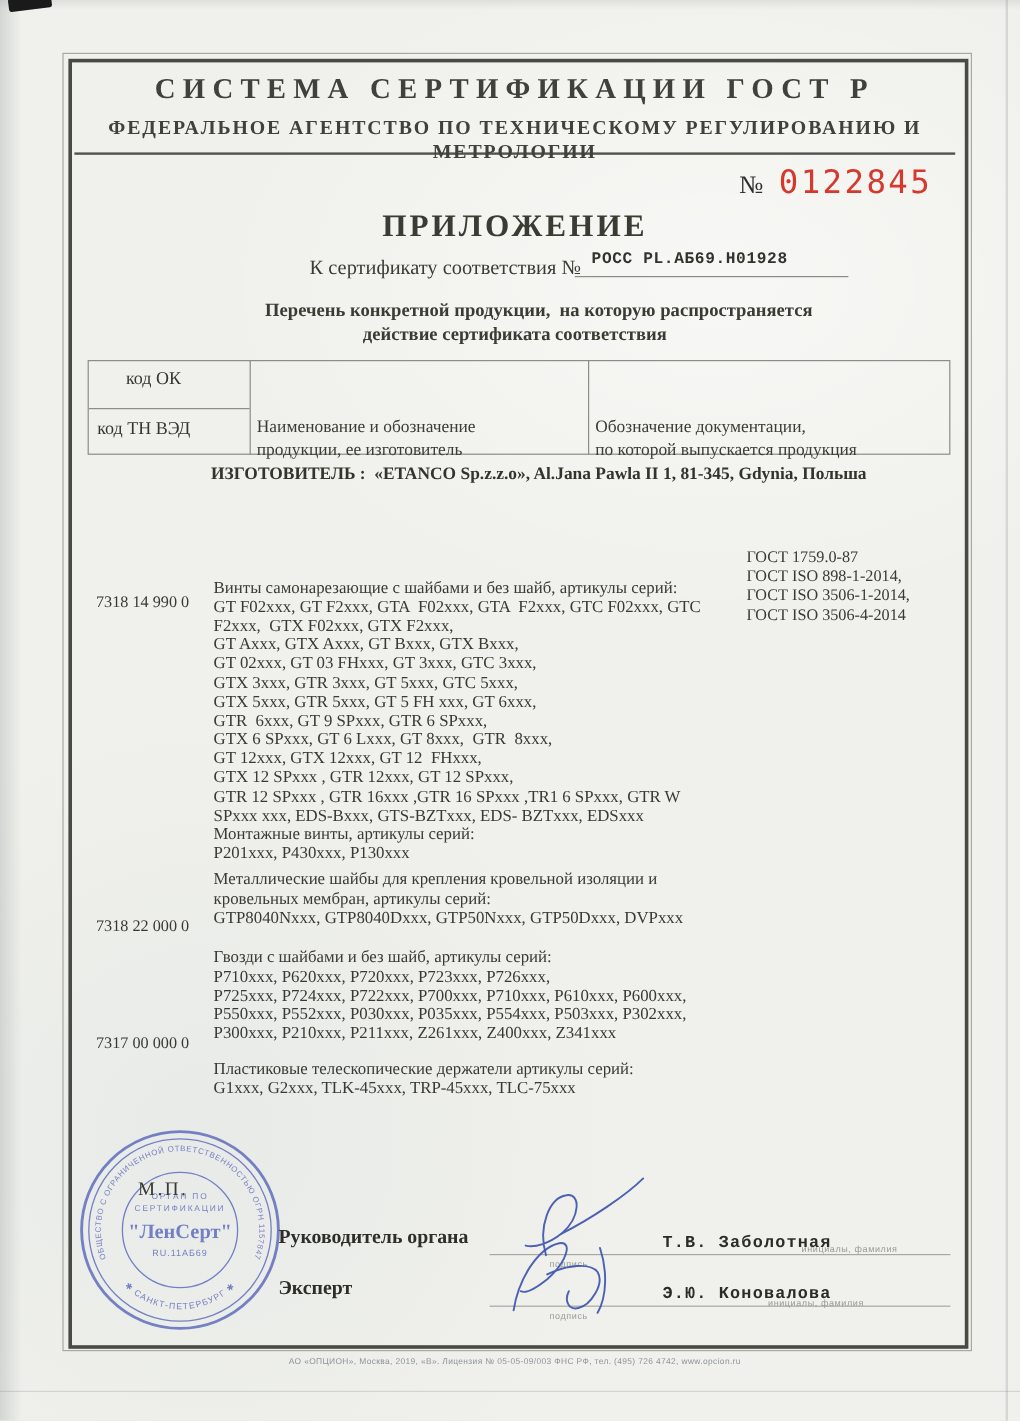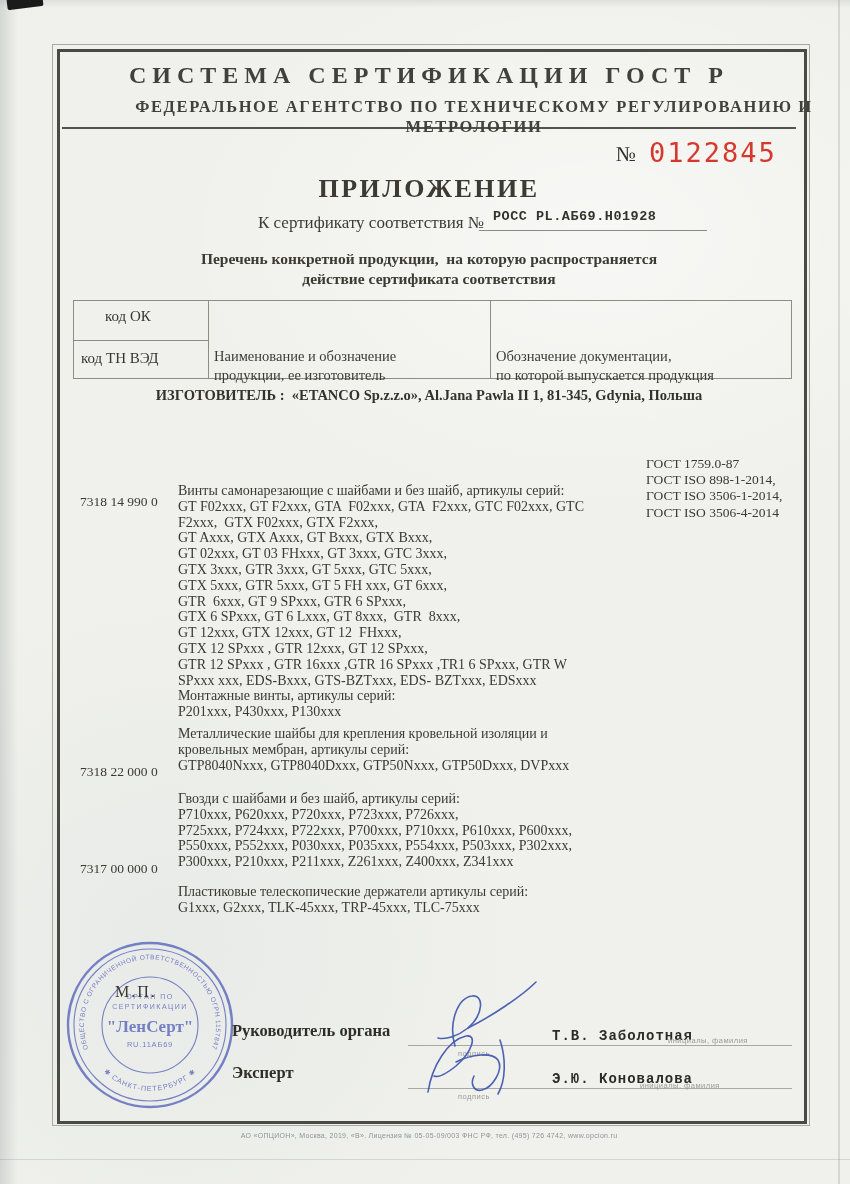--- a/index.html
+++ b/index.html
@@ -5,34 +5,34 @@
   html,body{margin:0;padding:0;background:#e8eae4;}
   #page{
     position:relative;width:850px;height:1184px;overflow:hidden;
     background:
       radial-gradient(ellipse 600px 400px at 70% 20%, rgba(255,255,255,0.5), rgba(255,255,255,0) 70%),
       radial-gradient(ellipse 500px 500px at 20% 80%, rgba(210,215,220,0.25), rgba(210,215,220,0) 70%),
       #f0f1ec;
     font-family:"Liberation Serif","DejaVu Serif",serif;color:#37362f;
   }
   .abs{position:absolute;}
-  .pre{white-space:pre;}
+  .pre{white-space:pre;padding-left:20px;}
   
   #edge-left{left:0;top:0;width:18px;height:1184px;background:linear-gradient(90deg,rgba(90,95,100,0.18),rgba(90,95,100,0));}
   #edge-top{left:0;top:0;width:850px;height:8px;background:linear-gradient(180deg,rgba(90,95,100,0.12),rgba(90,95,100,0));}
   #corner-mark{left:7px;top:-3px;width:36px;height:11px;background:#1a1a1a;transform:rotate(-7deg);border-radius:2px;}
   #scan-line-right{left:838px;top:0;width:2px;height:1184px;background:rgba(120,125,135,0.22);}
   #bottom-scan-line{left:0;top:1159px;width:850px;height:1px;background:rgba(100,105,115,0.20);}
   
   #frame-outer{left:52px;top:44px;width:756px;height:1080px;border:1px solid #a9a9a0;}
   #frame-inner{left:57px;top:49px;width:744px;height:1069px;border:3px solid #4a4a44;}
   #header-rule{left:62px;top:127px;width:734px;height:2px;background:#53534c;}
   
   #system-title{left:60px;top:62px;width:738px;text-align:center;font-size:24px;font-weight:bold;letter-spacing:6px;color:#41413b;}
-  #agency-line{left:60px;top:97px;width:738px;text-align:center;font-size:16.5px;font-weight:bold;letter-spacing:1.6px;color:#41413b;padding-left:45px;}
+  #agency-line{left:60px;top:97px;width:738px;text-align:center;font-size:16.5px;font-weight:bold;letter-spacing:1.6px;color:#41413b;}
   #blank-no-sign{left:616px;top:142px;font-size:21px;color:#2f2f2a;}
   #blank-number{left:649px;top:137px;font-family:"DejaVu Sans Mono","Liberation Mono",monospace;font-size:27px;letter-spacing:2px;color:#d5392e;}
   #doc-title{left:60px;top:174px;width:738px;text-align:center;font-size:26px;font-weight:bold;letter-spacing:2.5px;color:#3b3b34;}
   #cert-line-label{left:258px;top:213px;font-size:17px;color:#3b3b34;}
   #cert-number{left:493px;top:209px;font-family:"Liberation Mono","DejaVu Sans Mono",monospace;font-size:13.5px;font-weight:bold;letter-spacing:0.5px;color:#33332d;}
   #cert-underline{left:479px;top:230px;width:228px;height:1px;background:#8b8b83;}
   #subtitle-1{left:60px;top:250px;width:738px;text-align:center;font-size:15.5px;font-weight:bold;color:#3b3b34;}
   #subtitle-2{left:60px;top:270px;width:738px;text-align:center;font-size:15.5px;font-weight:bold;color:#3b3b34;}
   
   #table-box{left:73px;top:300px;width:717px;height:77px;border:1px solid #8d8d84;}
@@ -45,21 +45,21 @@
   #hdr-product-1{left:214px;top:312px;width:270px;}
   #hdr-product-2{left:214px;top:331px;width:270px;}
   #hdr-docs-1{left:496px;top:312px;width:288px;}
   #hdr-docs-2{left:496px;top:331px;width:288px;}
   #manufacturer-line{left:60px;top:387px;width:738px;text-align:center;font-size:14.5px;font-weight:bold;color:#33332c;}
   
   .code-cell{left:80px;font-size:13.5px;color:#3a3a33;white-space:pre;margin-top:36px;}
   .lines-block{left:178px;font-size:14px;line-height:15.8px;color:#3a3a33;}
   .docs-block{left:622px;font-size:13.5px;line-height:16.2px;color:#3a3a33;}
   .lines-block div,.docs-block div{white-space:pre;}
-  #row1-code{top:458px;} #row1-lines{top:456px;margin-top:27px;} #row1-docs{top:456px;margin-left:24px;}
+  #row1-code{top:458px;} #row1-lines{top:456px;margin-top:27px;} #row1-docs{top:456px;}
   #row2-code{top:728px;} #row2-lines{top:726px;}
   #row3-code{top:825px;} #row3-lines{top:791px;}
   #row4-lines{top:884px;}
   
   #head-label{left:232px;top:1021px;font-size:16.5px;font-weight:bold;color:#2e2e28;}
   #expert-label{left:232px;top:1063px;font-size:16.5px;font-weight:bold;color:#2e2e28;}
   #sign-line-1{left:408px;top:1045px;width:384px;height:1px;background:#a8a8a0;}
   #sign-line-2{left:408px;top:1088px;width:384px;height:1px;background:#a8a8a0;}
   .sign-caption{font-family:"Liberation Sans",sans-serif;font-size:7.5px;color:#9a9a93;letter-spacing:0.5px;}
   #sign-caption-1{left:458px;top:1049px;}

